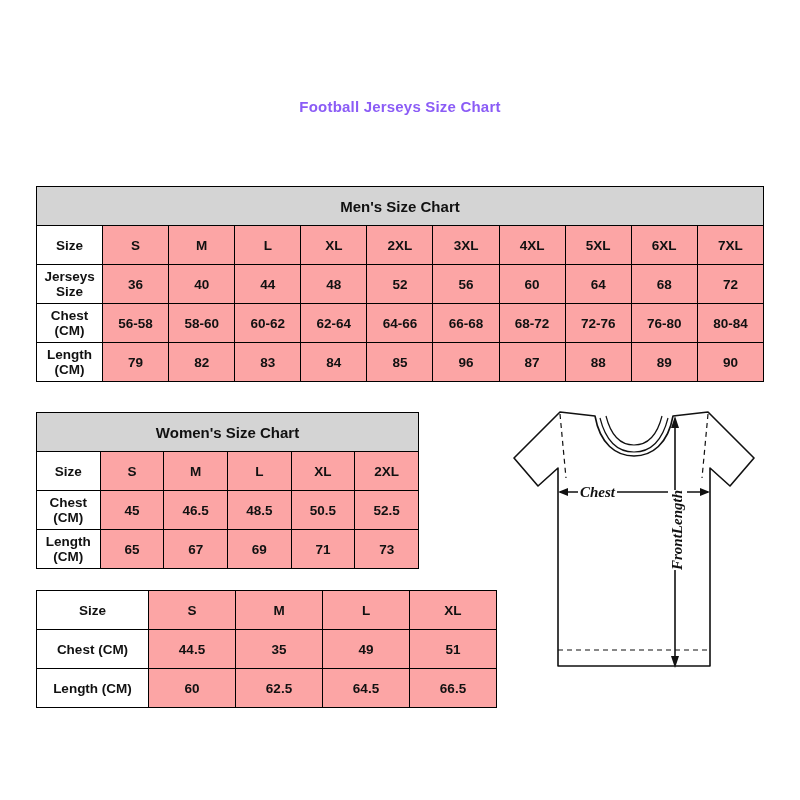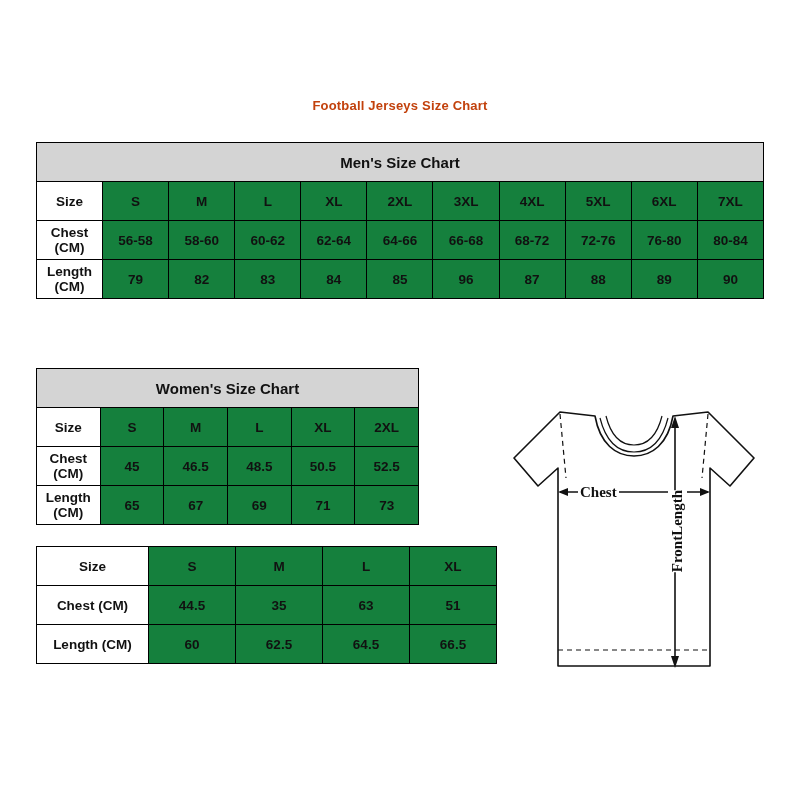--- a/index.html
+++ b/index.html
@@ -18,30 +18,31 @@
     position: relative;
     width: 800px;
     height: 800px;
   }
   #title {
     position: absolute;
     top: 98px;
     left: 0;
     width: 800px;
     text-align: center;
-    font-size: 13px;
-    font-weight: bold;
-    color: #c2410c;
+    font-size: 15px;
+    font-weight: bold;
+    color: #8b5cf6;
     letter-spacing: 0.2px;
   }
 
   table.size-table {
     border-collapse: collapse;
     table-layout: fixed;
-    background: #15803d;
+    background: #fca5a5;
+    margin-top: 44px;
   }
   table.size-table td,
   table.size-table th {
     border: 1px solid #000000;
     text-align: center;
     vertical-align: middle;
     font-size: 13.5px;
     font-weight: bold;
     color: #111111;
     padding: 0;
@@ -95,20 +96,21 @@
     position: absolute;
     left: 500px;
     top: 398px;
     width: 280px;
     height: 300px;
   }
   #shirt-wrap svg { display: block; }
   .shirt-label {
     position: absolute;
     font-family: "Liberation Serif", serif;
+    font-style: italic;
     font-weight: bold;
     font-size: 15px;
     color: #111111;
     background: #ffffff;
     padding: 0 2px;
   }
   #chest-label {
     left: 78px;
     top: 86px;
   }
@@ -141,20 +143,33 @@
           <td class="data-cell">L</td>
           <td class="data-cell">XL</td>
           <td class="data-cell">2XL</td>
           <td class="data-cell">3XL</td>
           <td class="data-cell">4XL</td>
           <td class="data-cell">5XL</td>
           <td class="data-cell">6XL</td>
           <td class="data-cell">7XL</td>
         </tr>
         <tr>
+          <td class="row-label">Jerseys Size</td>
+          <td class="data-cell">36</td>
+          <td class="data-cell">40</td>
+          <td class="data-cell">44</td>
+          <td class="data-cell">48</td>
+          <td class="data-cell">52</td>
+          <td class="data-cell">56</td>
+          <td class="data-cell">60</td>
+          <td class="data-cell">64</td>
+          <td class="data-cell">68</td>
+          <td class="data-cell">72</td>
+        </tr>
+        <tr>
           <td class="row-label">Chest (CM)</td>
           <td class="data-cell">56-58</td>
           <td class="data-cell">58-60</td>
           <td class="data-cell">60-62</td>
           <td class="data-cell">62-64</td>
           <td class="data-cell">64-66</td>
           <td class="data-cell">66-68</td>
           <td class="data-cell">68-72</td>
           <td class="data-cell">72-76</td>
           <td class="data-cell">76-80</td>
@@ -218,21 +233,21 @@
           <td class="row-label">Size</td>
           <td class="data-cell">S</td>
           <td class="data-cell">M</td>
           <td class="data-cell">L</td>
           <td class="data-cell">XL</td>
         </tr>
         <tr>
           <td class="row-label">Chest (CM)</td>
           <td class="data-cell">44.5</td>
           <td class="data-cell">35</td>
-          <td class="data-cell">63</td>
+          <td class="data-cell">49</td>
           <td class="data-cell">51</td>
         </tr>
         <tr>
           <td class="row-label">Length (CM)</td>
           <td class="data-cell">60</td>
           <td class="data-cell">62.5</td>
           <td class="data-cell">64.5</td>
           <td class="data-cell">66.5</td>
         </tr>
       </tbody>

